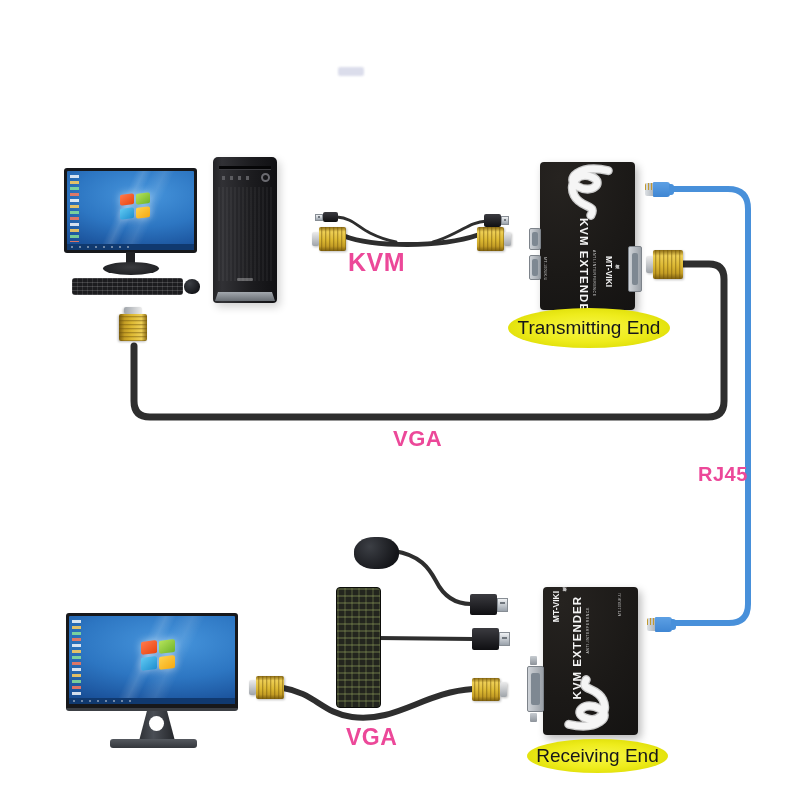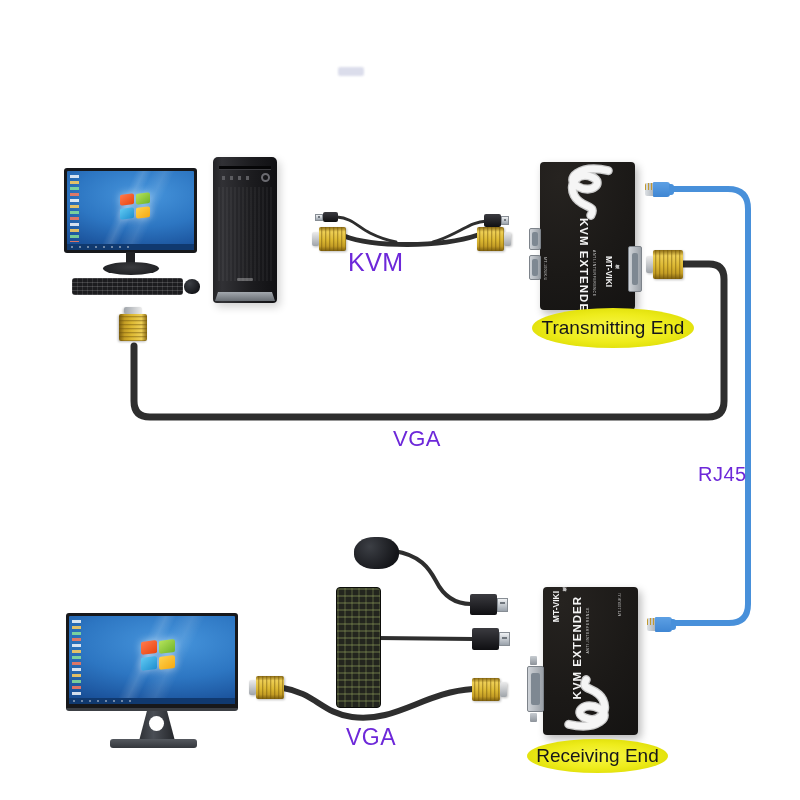--- a/index.html
+++ b/index.html
@@ -80,21 +80,21 @@
   .usb .tip::after{content:"";position:absolute;left:2px;right:2px;top:30%;height:2px;background:#70767d;}
   .usb.right{flex-direction:row-reverse;}
   .rj45{display:flex;align-items:center;position:absolute;z-index:4;}
   .rj45 .tip{width:8px;height:13px;border-radius:2px 0 0 2px;
     background:
       repeating-linear-gradient(90deg,#c19a30 0 1px, rgba(0,0,0,0) 1px 3px) top/100% 55% no-repeat,
       linear-gradient(90deg,#dde1e5,#b0b6bc);}
   .rj45 .body{width:17px;height:15px;background:linear-gradient(180deg,#5da0e4,#3f86d3);border-radius:1px 3px 3px 1px;}
   .rj45 .boot{width:5px;height:11px;background:#4890da;border-radius:0 3px 3px 0;margin-left:-1px;}
   
-  .plain-label{color:#6d28d9;z-index:5;letter-spacing:.5px;}
+  .plain-label{color:#ec4899;z-index:5;letter-spacing:.5px;font-weight:bold;}
   .badge-yellow{z-index:5;border-radius:50%;display:flex;align-items:center;justify-content:center;
     background:radial-gradient(closest-side,#f7f648 0%,#eeec1c 70%,#e3e20d 100%);
     color:#15161a;font-size:19px;}
   .watermark{background:rgba(165,170,205,.4);filter:blur(1px);border-radius:2px;z-index:1;}
 </style>
 </head>
 <body>
 
 <div class="abs watermark" style="left:338px;top:67px;width:26px;height:9px;"></div>
 
@@ -184,21 +184,21 @@
   </div>
   <div class="abs rj45" style="left:645px;top:182px;">
     <div class="tip"></div>
     <div class="body"></div>
     <div class="boot"></div>
   </div>
   <div class="abs vga" style="left:646px;top:250px;width:37px;height:29px;">
     <div class="tip"></div>
     <div class="body" style="width:30px;"></div>
   </div>
-  <div class="abs badge-yellow" style="left:532px;top:308px;width:162px;height:40px;">Transmitting End</div>
+  <div class="abs badge-yellow" style="left:508px;top:308px;width:162px;height:40px;">Transmitting End</div>
 </div>
 
 <div class="abs plain-label" style="left:393px;top:426px;font-size:22px;">VGA</div>
 <div class="abs plain-label" style="left:698px;top:463px;font-size:20px;">RJ45</div>
 
 <div>
   <div class="abs monitor-frame" style="left:66px;top:613px;width:172px;height:98px;padding:3px 3px 4px 3px;border-bottom:3px solid #3c3f44;">
     <div class="screen">
       <div class="icon-col"></div>
       <div class="winlogo" style="left:72px;top:24px;width:34px;height:30px;">

